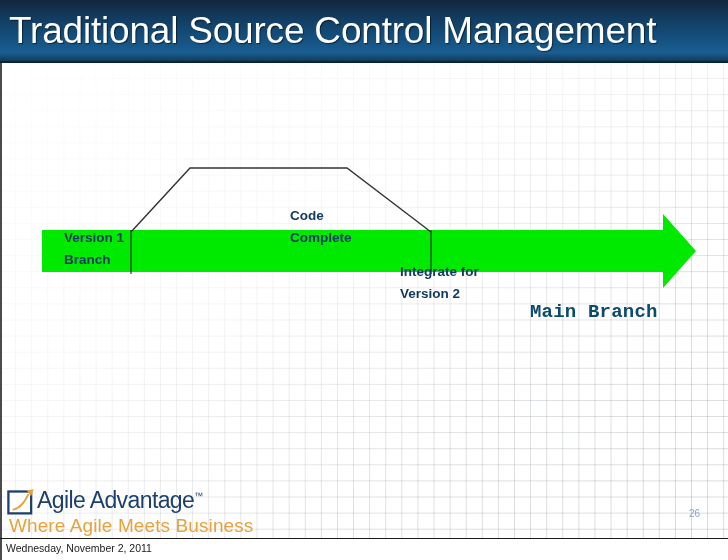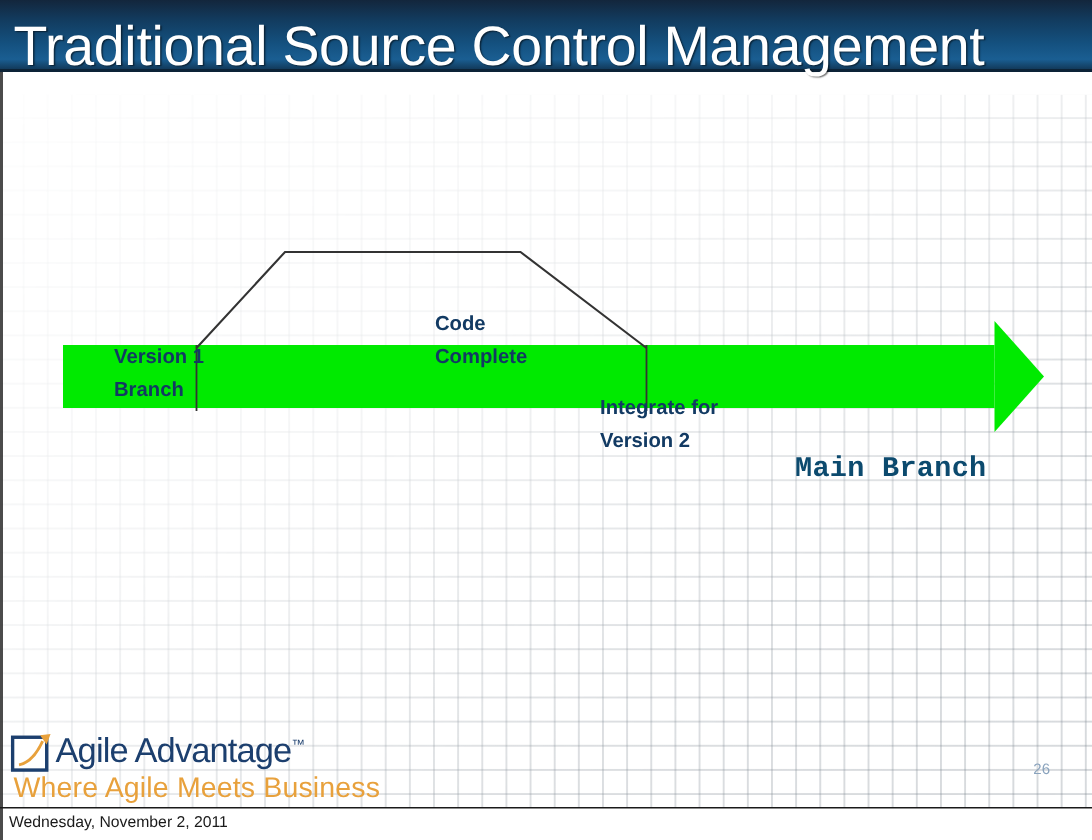--- a/index.html
+++ b/index.html
@@ -44,21 +44,21 @@
     background: #2b2b2b;
     opacity: .85;
   }
 
   
   .title-bar {
     position: absolute;
     left: 0;
     top: 0;
     width: 728px;
-    height: 48px;
+    height: 63px;
     background: linear-gradient(to bottom,
         #13263c 0%,
         #123b5e 28%,
         #14507e 62%,
         #1a5e92 86%,
         #123a5b 100%);
     box-sizing: border-box;
     border-bottom: 2px solid #0c2337;
   }
   .title-text {
@@ -88,21 +88,21 @@
 
   .dlabel {
     position: absolute;
     color: #123a63;
     font-weight: bold;
     font-size: 13.5px;
     line-height: 22px;
     white-space: pre-line;
     font-family: "Liberation Sans", sans-serif;
   }
-  #label-version1 { left: 76px; top: 164px; }
+  #label-version1 { left: 64px; top: 164px; }
   #label-code-complete { left: 290px; top: 114px; margin-top: 28px; }
   #label-integrate { left: 400px; top: 154px; margin-top: 44px; }
 
   #label-main-branch {
     position: absolute;
     left: 530px;
     top: 238px;
     color: #0c4a6e;
     font-weight: bold;
     font-size: 19px;

